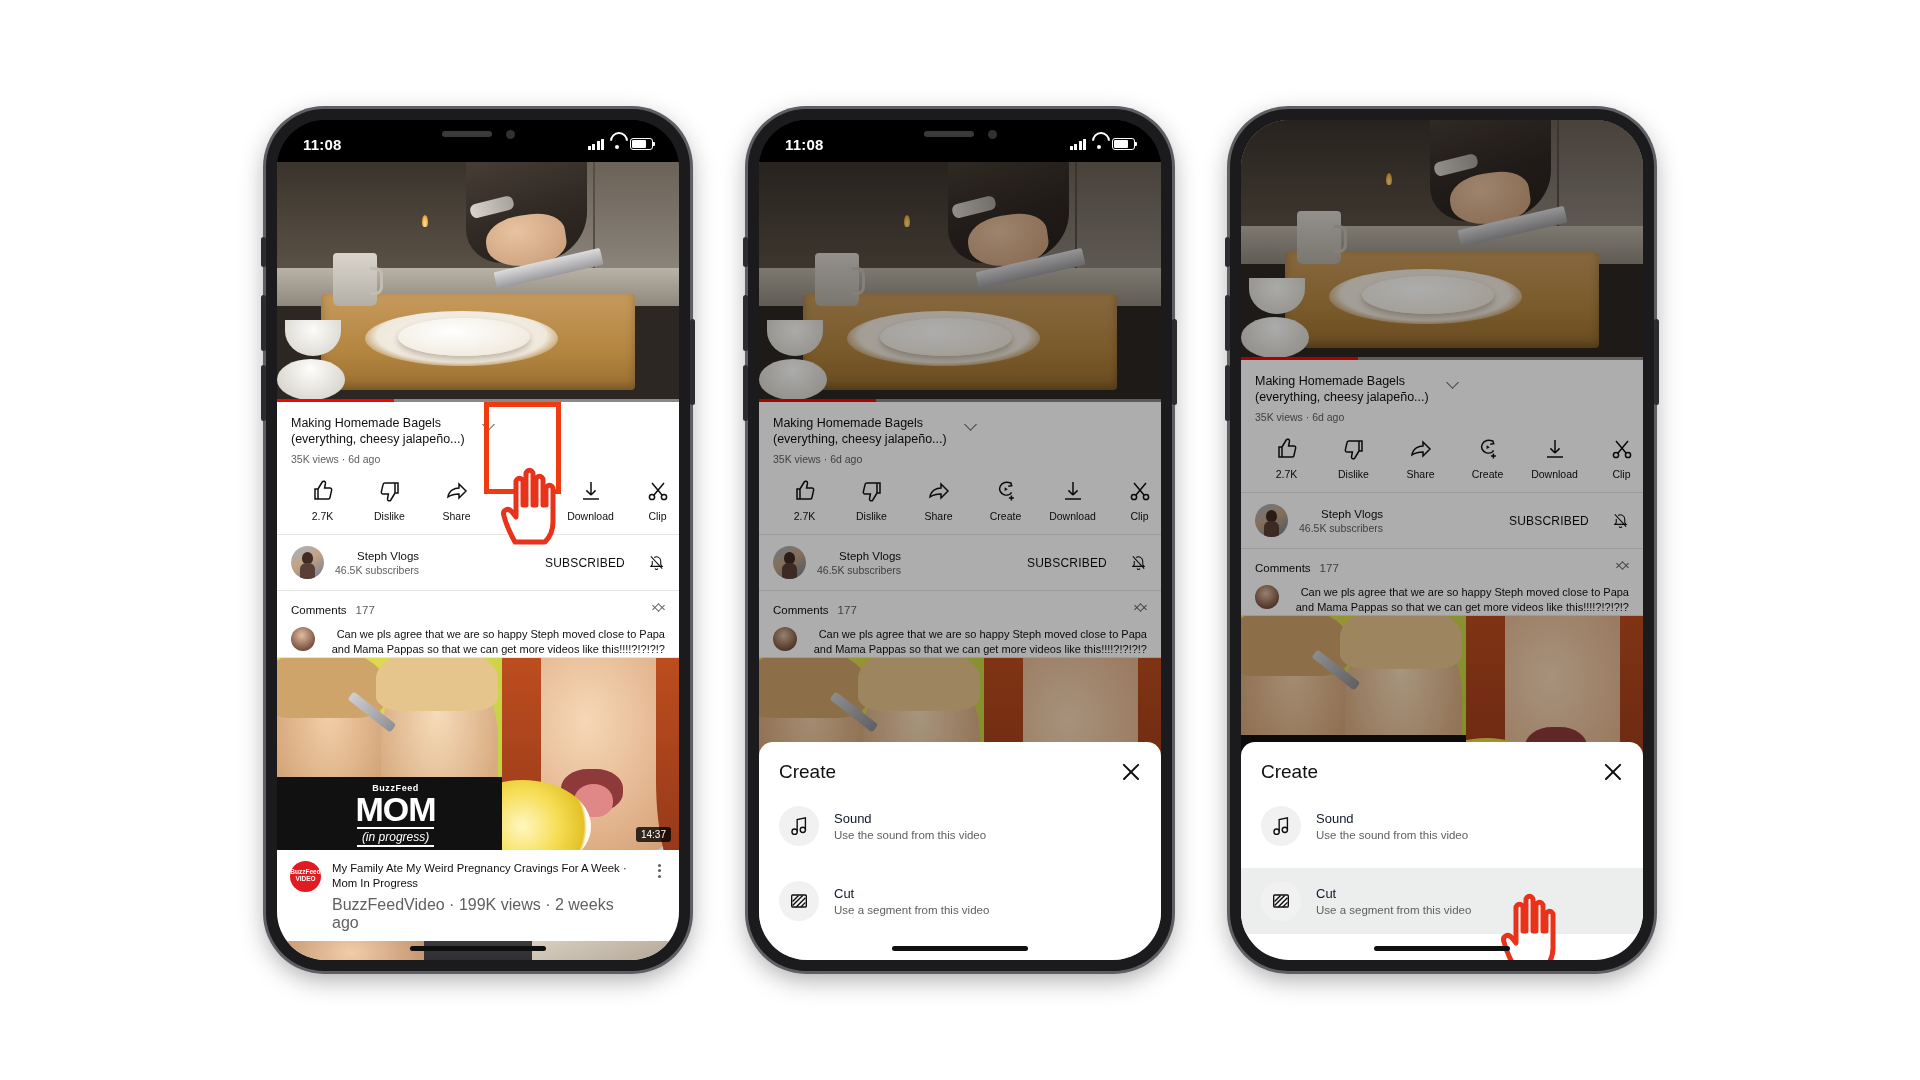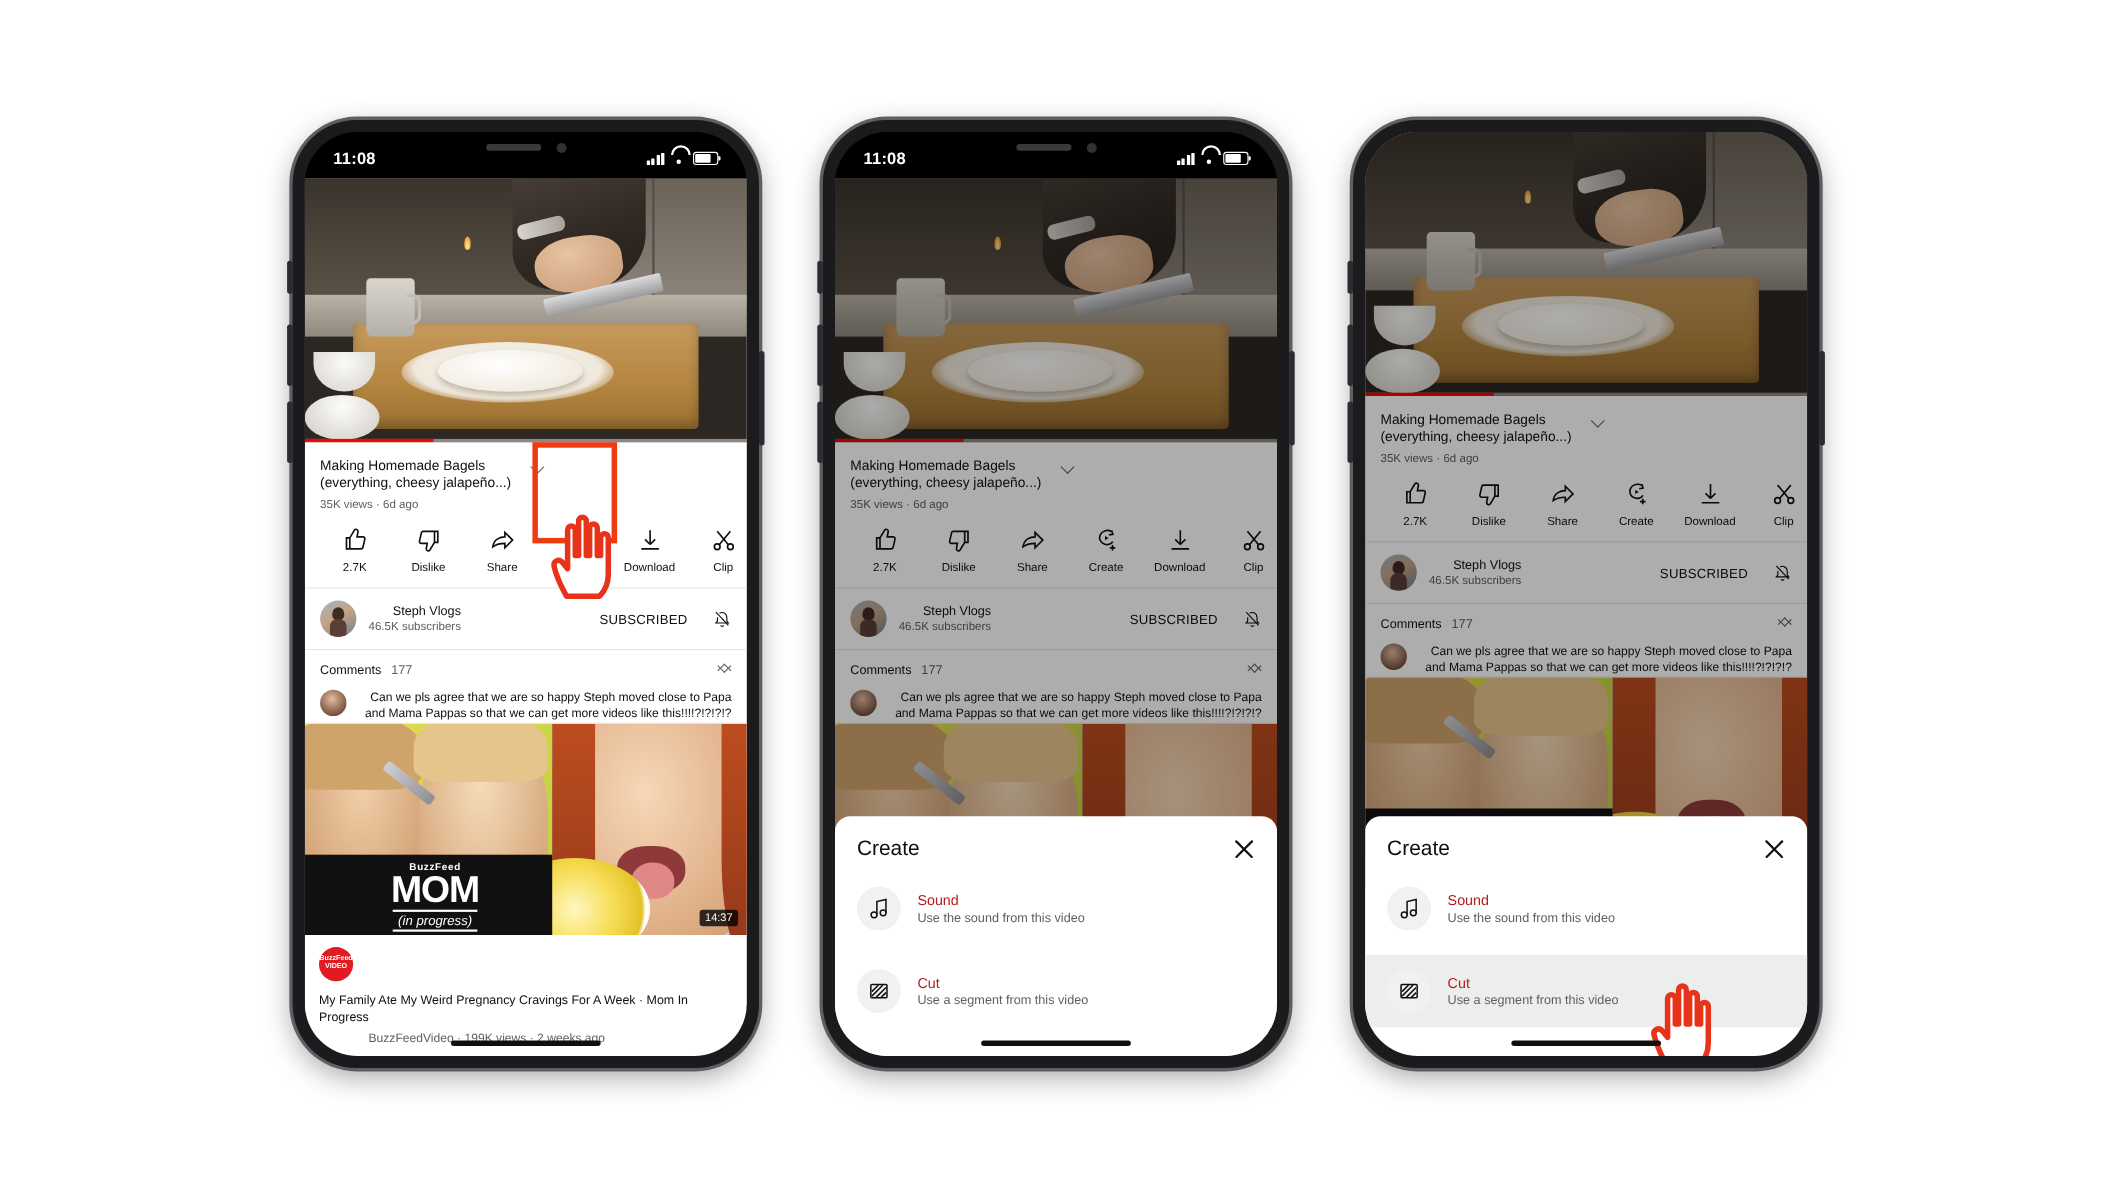--- a/index.html
+++ b/index.html
@@ -350,29 +350,29 @@
     font-size:12px; font-style:italic; margin-top:2px;
     border-top:2px solid #fff; border-bottom:2px solid #fff;
     display:inline-block; padding:1px 5px;
   }
   .duration {
     position:absolute; right:8px; bottom:8px;
     background:rgba(0,0,0,.78); color:#fff;
     font-size:10px; padding:2px 5px; border-radius:3px;
   }
 
-  .recrow { display:flex; gap:11px; padding:11px 13px 9px 13px; align-items:flex-start;flex-direction:column; }
+  .recrow { display:flex; gap:11px; padding:11px 13px 9px 13px; align-items:flex-start; }
   .recavatar {
     width:31px; height:31px; border-radius:50%; flex:0 0 auto;
     background:#e11b22; color:#fff; font-size:6.5px; font-weight:bold;
     display:flex; flex-direction:column; align-items:center; justify-content:center;
     line-height:1.05; text-align:center;
   }
   .rectitle { font-size:11.3px; color:#0f0f0f; line-height:1.33; }
-  .recmeta { font-size:11px; color:#606060; margin-top:5px;margin-left:45px; }
+  .recmeta { font-size:16px; color:#606060; margin-top:5px; }
   .kebab { margin-left:auto; width:14px; display:flex; flex-direction:column;
            align-items:center; gap:2.6px; padding-top:3px; flex:0 0 auto; }
   .kebab i { width:3px; height:3px; background:#606060; border-radius:50%; display:block; }
 
   .nextthumb { height:60px; display:flex; }
   .nextthumb .a { flex:1.1; background:radial-gradient(ellipse at 50% 20%, #f0cda7, #b3815d); }
   .nextthumb .b { flex:.8; background:linear-gradient(180deg,#3b3b3f,#17171a); }
   .nextthumb .c { flex:1.1; background:linear-gradient(160deg,#d8cfc2,#9c8e7c); }
 
   .homeindicator {
@@ -406,21 +406,21 @@
   .sheet-close::after  { transform:rotate(-45deg); }
   .opt {
     display:flex; align-items:center; gap:15px;
     padding:13px 20px; margin-top:9px;
   }
   .opt.active { background:#eceded; }
   .opt-ico {
     width:40px; height:40px; border-radius:50%; background:#f1f1f1;
     display:flex; align-items:center; justify-content:center; flex:0 0 auto;
   }
-  .opt-title { font-size:13px; color:#b91c1c; font-weight:500; }
+  .opt-title { font-size:13px; color:#0f172a; font-weight:500; }
   .opt-sub { font-size:11.5px; color:#606060; margin-top:3px;text-align:right; }
 
   
   .hlbox {
     position:absolute; border:5px solid #ee3b11; z-index:7;
     pointer-events:none;
   }
 
   
   .hand { position:absolute; z-index:8; width:74px; height:82px; }

